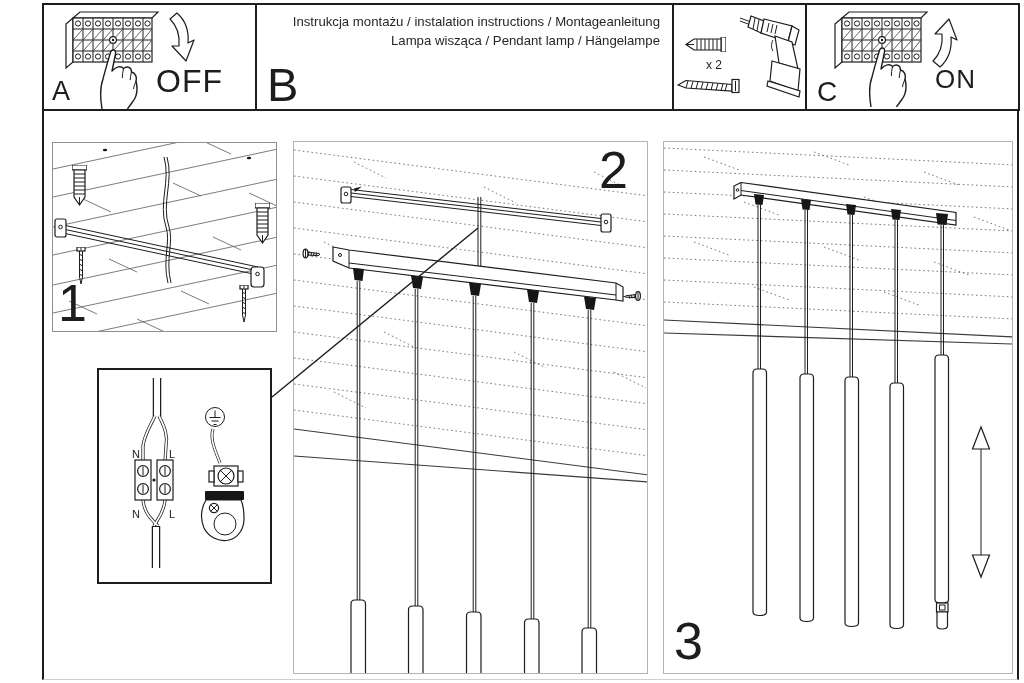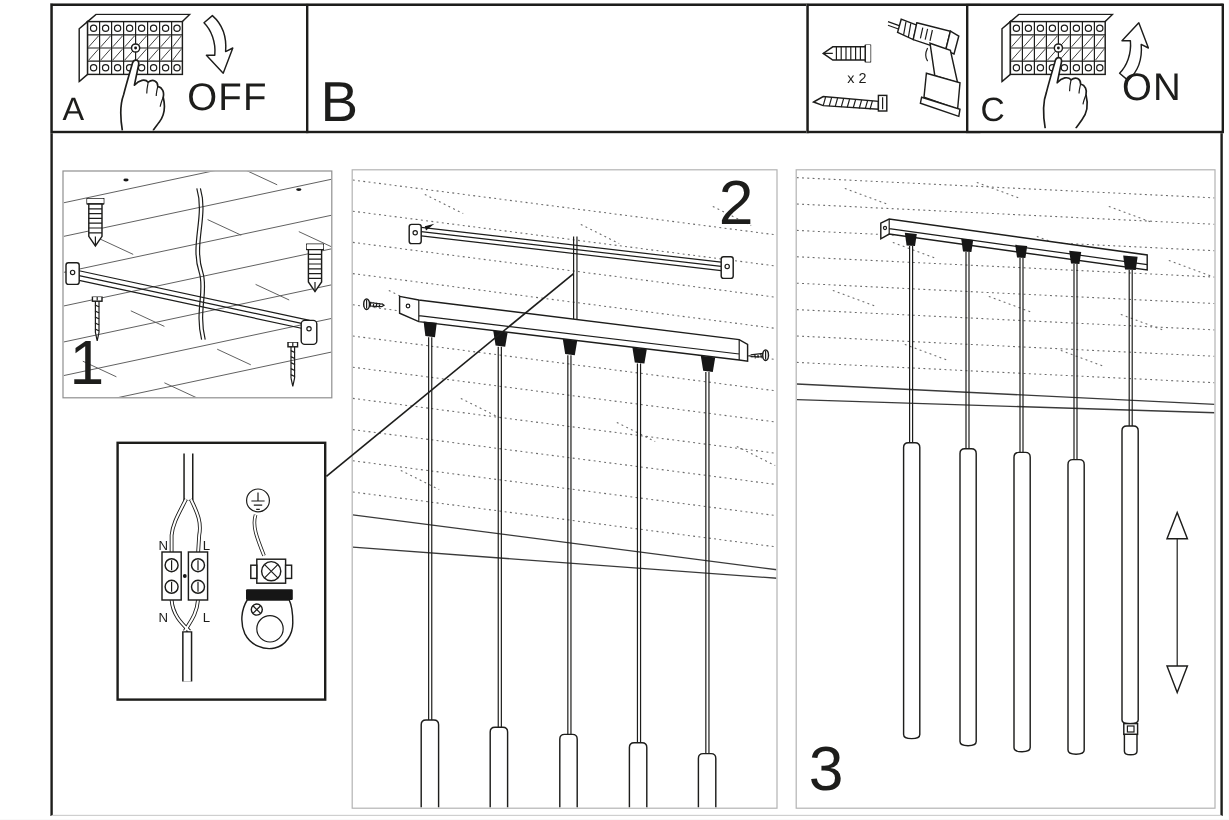--- a/index.html
+++ b/index.html
@@ -108,20 +108,24 @@
     <svg class="abs" style="left:0;top:0" width="211" height="104">
       <use href="#sym-breaker" x="20" y="6" width="96" height="58"></use>
       <use href="#sym-hand" x="44" y="32" width="52" height="72"></use>
       <use href="#sym-arrow-down" x="124" y="6" width="30" height="56"></use>
     </svg>
     <div class="abs switch-label" style="left:112px;top:60px">OFF</div>
     <div class="abs corner-letter" style="left:8px;bottom:4px">A</div>
   </div>
 
   <div id="panel-b" class="abs toppanel">
+    <div id="title" class="abs">
+      <div>Instrukcja montażu / instalation instructions / Montageanleitung</div>
+      <div>Lampa wisząca / Pendant lamp / Hängelampe</div>
+    </div>
     <div class="abs big-b" style="left:10px;bottom:1px">B</div>
   </div>
 
   <div id="panel-tools" class="abs toppanel">
     <svg class="abs" style="left:0;top:0" width="131" height="104">
       <g transform="translate(58,2)">
         <path class="s1" d="M8,11L19,15M8,14L19,18"></path>
         <polygon class="sw" points="19,9 32,14 29,26 16,20"></polygon>
         <path class="s1" d="M23,11L21,22M27,12.5L25,24"></path>
         <polygon class="sw" points="32,12 60,19 56,35 29,26"></polygon>
@@ -144,21 +148,21 @@
       <text x="32" y="64" font-size="12">x 2</text>
     </svg>
   </div>
 
   <div id="panel-c" class="abs toppanel">
     <svg class="abs" style="left:0;top:0" width="211" height="104">
       <use href="#sym-breaker" x="26" y="6" width="96" height="58"></use>
       <use href="#sym-hand" x="50" y="30" width="52" height="72"></use>
       <use href="#sym-arrow-up" x="124" y="8" width="30" height="56"></use>
     </svg>
-    <div class="abs switch-label" style="left:128px;top:51px;font-size:32px">ON</div>
+    <div class="abs switch-label" style="left:128px;top:61px;font-size:26px">ON</div>
     <div class="abs corner-letter" style="left:10px;bottom:3px;font-size:28px">C</div>
   </div>
 
   <div id="panel-1" class="abs steppanel">
     <svg class="abs" style="left:0;top:0" width="223" height="188">
       <g>
         <path class="plk" d="M0,26L225,-22M0,54L225,6M0,84L225,36M0,112L225,64M0,142L225,94M0,170L225,122M0,198L225,150"></path>
         <path class="plk" d="M150,-2L178,11M30,56L58,69M120,40L148,53M196,50L224,63M56,116L84,129M160,94L188,107M16,158L44,171M128,148L156,161M84,176L112,189"></path>
       </g>
       <ellipse class="sb" cx="52" cy="7" rx="2.2" ry="1.2"></ellipse>

